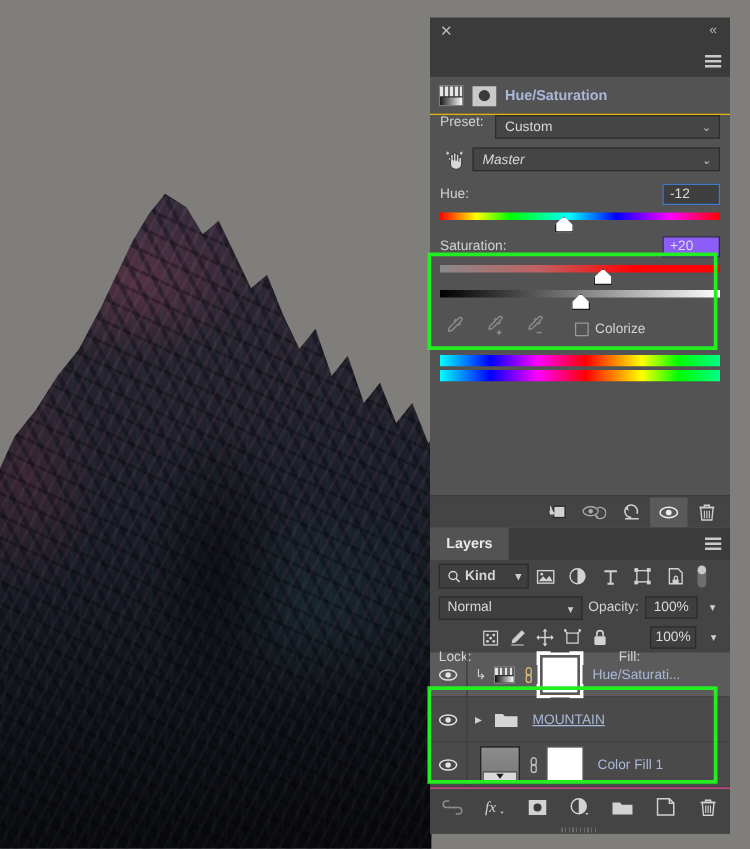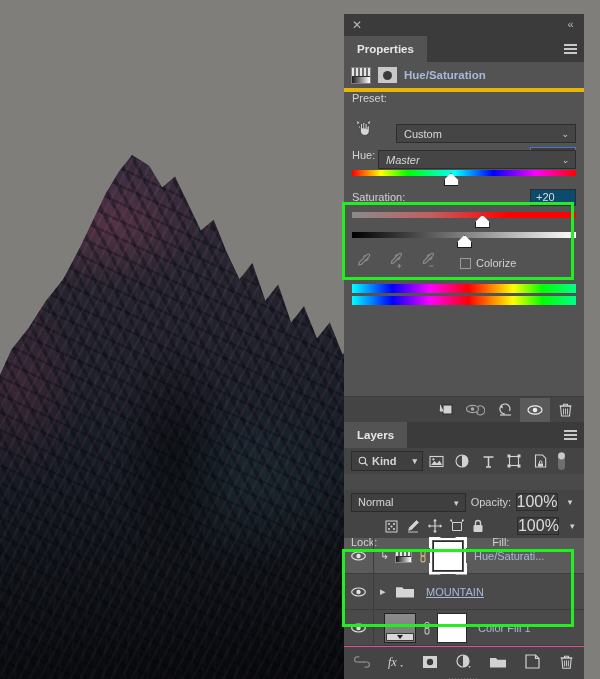--- a/index.html
+++ b/index.html
@@ -107,54 +107,54 @@
   .ps-menu-btn i { display:block; height:2px; background:#c9c9c9; }
 
   .ps-body { background:#535353; }
 
   
   #properties-panel { width:240px; }
   #props-body { background:#535353; padding:0; height:360px; position:relative; }
 
   .adj-header {
     height:30px; display:flex; align-items:center; padding-left:7px; gap:7px;
-    border-bottom:4px solid #eab308;
+    border-bottom:1px solid #eab308;
   }
   .adj-icon-sq {
     width:20px; height:17px; background:#2f2f2f; border:1px solid #7d7d7d;
     position:relative; overflow:hidden;
   }
   .adj-icon-sq .top { position:absolute; left:0; top:0; width:100%; height:55%;
     background: repeating-linear-gradient(90deg,#e6e6e6 0 2px,#6a6a6a 2px 4px); }
   .adj-icon-sq .bot { position:absolute; left:0; bottom:0; width:100%; height:38%;
     background: linear-gradient(90deg,#1c1c1c,#ffffff); }
   .adj-icon-circ {
     width:19px; height:16px; background:#c9c9c9; display:flex; align-items:center; justify-content:center;
   }
   .adj-icon-circ b { width:9px; height:9px; border-radius:50%; background:#3a3a3a; display:block; }
   .adj-title { color:#a9b8d8; font-size:11.5px; font-weight:bold; }
 
   .row { display:flex; align-items:flex-start; padding:0 8px; height:24px; }
   .row-label { color:#d2d2d2; font-size:11px; }
 
   .ps-select {
     background:#454545; border:1px solid #2d2d2d; height:19px; position:relative;
-    color:#d8d8d8; font-size:11px; display:flex; align-items:center; padding-left:7px;margin-top:32px;
+    color:#d8d8d8; font-size:11px; display:flex; align-items:center; padding-left:7px;
   }
   .ps-select .caret {
     position:absolute; right:6px; top:5px; color:#cfcfcf; font-size:9px; line-height:9px;
   }
 
   .hand-icon { width:22px; height:20px; display:flex; align-items:center; justify-content:center; }
 
   .slider-block { padding:0 8px; }
   .slider-head { display:flex; align-items:center; justify-content:space-between; height:22px;gap:39px; }
   .slider-head .lab { color:#d2d2d2; font-size:11px; }
   .val-box {
-    width:46px; height:17px; background:#0c4a6e; border:1px solid #2d2d2d;
+    width:46px; height:17px; background:#8b5cf6; border:1px solid #2d2d2d;
     color:#dcdcdc; font-size:11px; display:flex; align-items:center; padding-left:5px;
   }
   .val-box.focused { border:1px solid #3f79c8; background:#3e3e3e; }
   .track-wrap { position:relative; height:20px; }
   .track { position:absolute; left:0; top:4px; width:100%; height:6px; }
   .track.hue  { background: linear-gradient(90deg,#ff0000 0%,#ffff00 13%,#00ff00 25%,#00ffff 46%,#0000ff 63%,#ff00ff 82%,#ff0000 100%); }
   .track.sat  { background: linear-gradient(90deg,#8a8a8a 0%,#c06060 35%,#ff0000 70%,#ff0000 100%); }
   .track.light{ background: linear-gradient(90deg,#000000 0%,#808080 50%,#ffffff 100%); }
   .thumb {
     position:absolute; top:7px; width:15px; height:13px; margin-left:-7px;
@@ -185,28 +185,28 @@
 
   .filter-row { display:flex; align-items:center; height:26px; padding:0 7px; gap:0; background:#444444; }
   .filter-kind {
     width:72px; height:20px; background:#3f3f3f; border:1px solid #2b2b2b;
     display:flex; align-items:center; gap:3px; padding-left:6px; position:relative;
   }
   .filter-kind span { color:#d6d6d6; font-size:11px; font-weight:bold; }
   .filter-ic { width:26px; height:22px; display:flex; align-items:center; justify-content:center; }
   .filter-toggle { width:12px; height:20px; display:flex; align-items:center; justify-content:center; margin-left:2px; }
 
-  .blend-row { display:flex; align-items:center; height:24px; padding:0 7px; gap:5px; background:#444444;margin-top:16px; }
+  .blend-row { display:flex; align-items:center; height:24px; padding:0 7px; gap:5px; background:#444444; }
   .blend-select {
     flex:1; height:19px; background:#3f3f3f; border:1px solid #2b2b2b; position:relative;
     color:#d8d8d8; font-size:11px; display:flex; align-items:center; padding-left:6px;
   }
   .opa-lab { color:#d2d2d2; font-size:11px; }
   .opa-box { width:42px; height:18px; background:#3f3f3f; border:1px solid #2b2b2b;
-    color:#dcdcdc; font-size:16px; display:flex; align-items:center; justify-content:center; }
+    color:#dcdcdc; font-size:11px; display:flex; align-items:center; justify-content:center; }
   .mini-caret { width:14px; height:18px; display:flex; align-items:center; justify-content:center; color:#cfcfcf; font-size:9px; }
 
   .lock-row { display:flex; align-items:center; height:24px; padding:0 7px; gap:8px; background:#444444; }
   .lock-lab { color:#d2d2d2; font-size:11px;margin-top:32px; }
   .lock-ic { width:16px; height:18px; display:flex; align-items:center; justify-content:center; }
 
   .layer-row { display:flex; align-items:center; height:36px; background:#4a4a4a; border-bottom:1px solid #3d3d3d; }
   .layer-row.selected { background:#5b5b5b; }
   .eye-cell { width:30px; height:100%; display:flex; align-items:center; justify-content:center;
     border-right:1px solid #3d3d3d; }
@@ -272,21 +272,20 @@
 <div id="panel-stack">
 
   <div id="properties-panel">
 
     <div class="ps-titlebar">
       <div class="tb-close">✕</div>
       <div class="tb-collapse">«</div>
     </div>
 
     <div class="ps-tabrow">
-      <div class="ps-tab">Properties</div>
       <div class="ps-menu-btn">
           <i></i>
           <i></i>
           <i></i>
         </div>
     </div>
 
     <div id="props-body" class="ps-body">
 
       <div class="adj-header">

